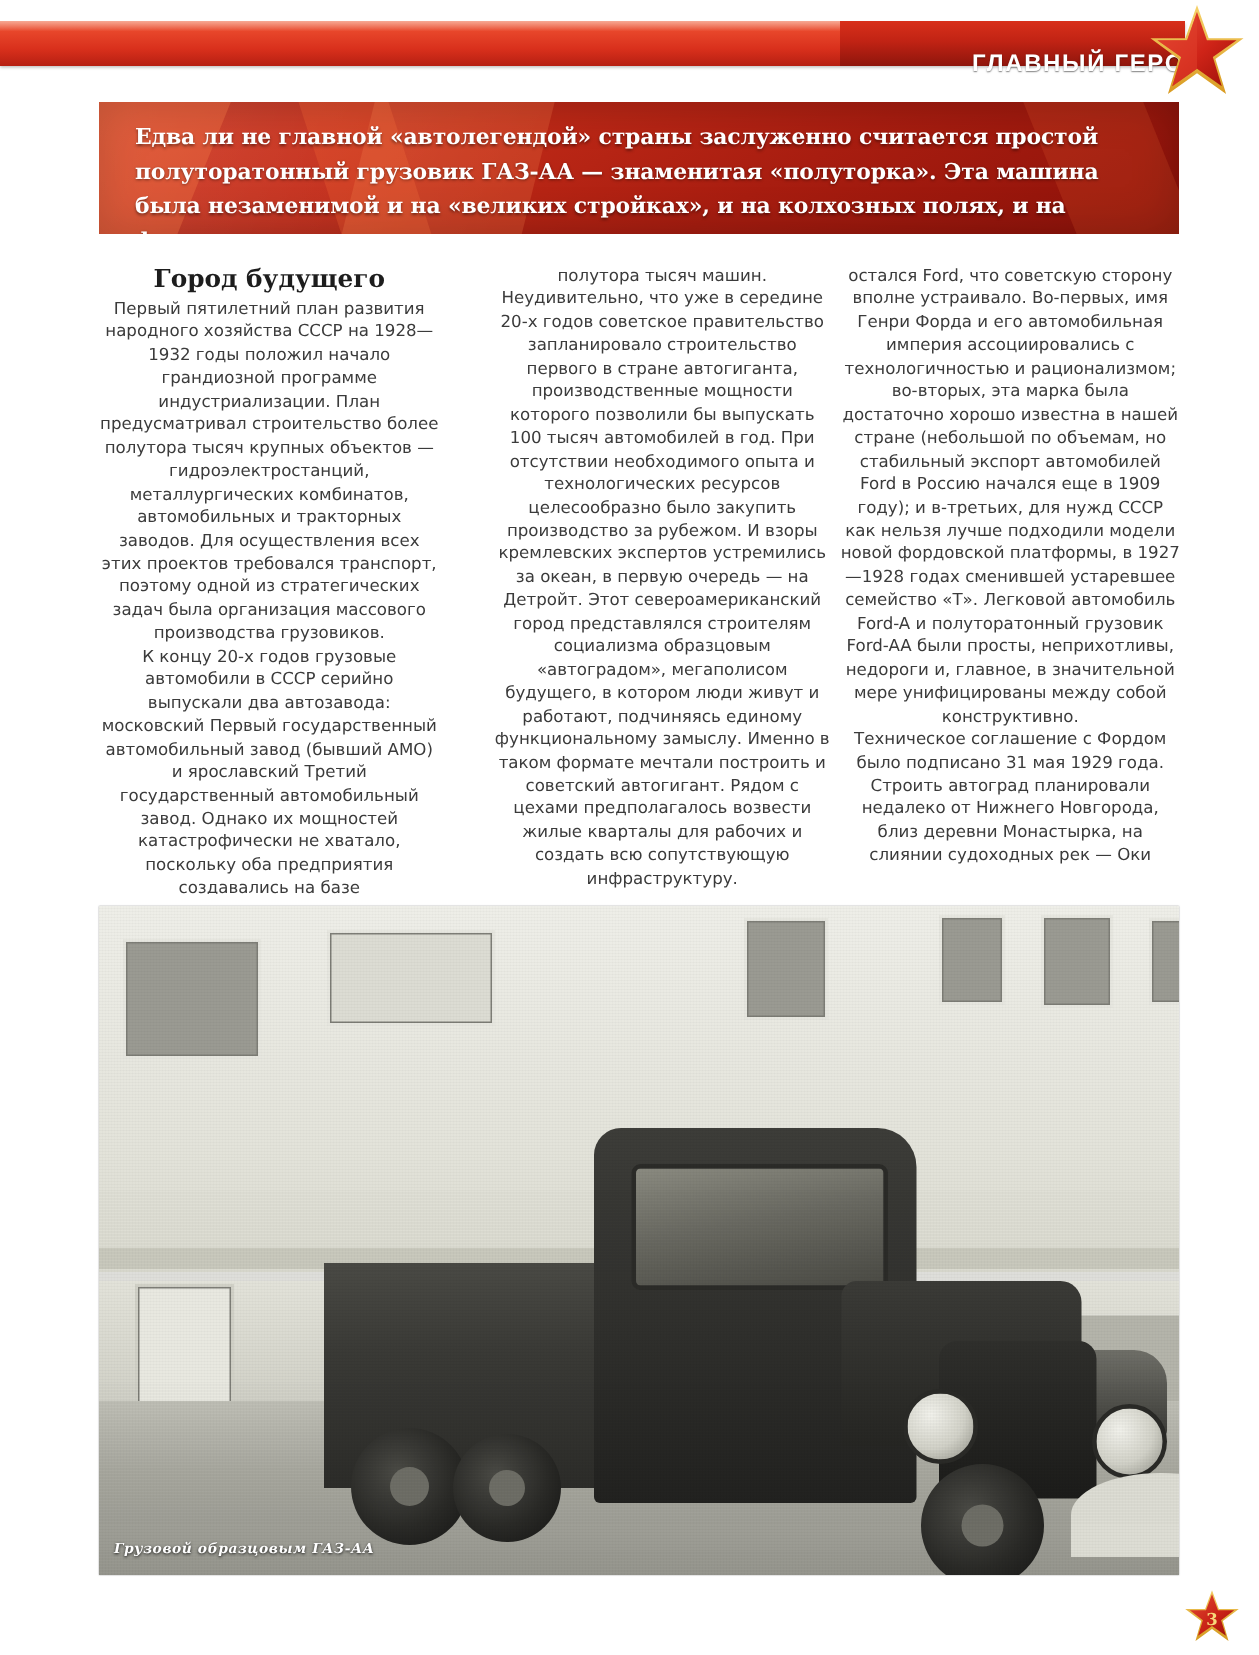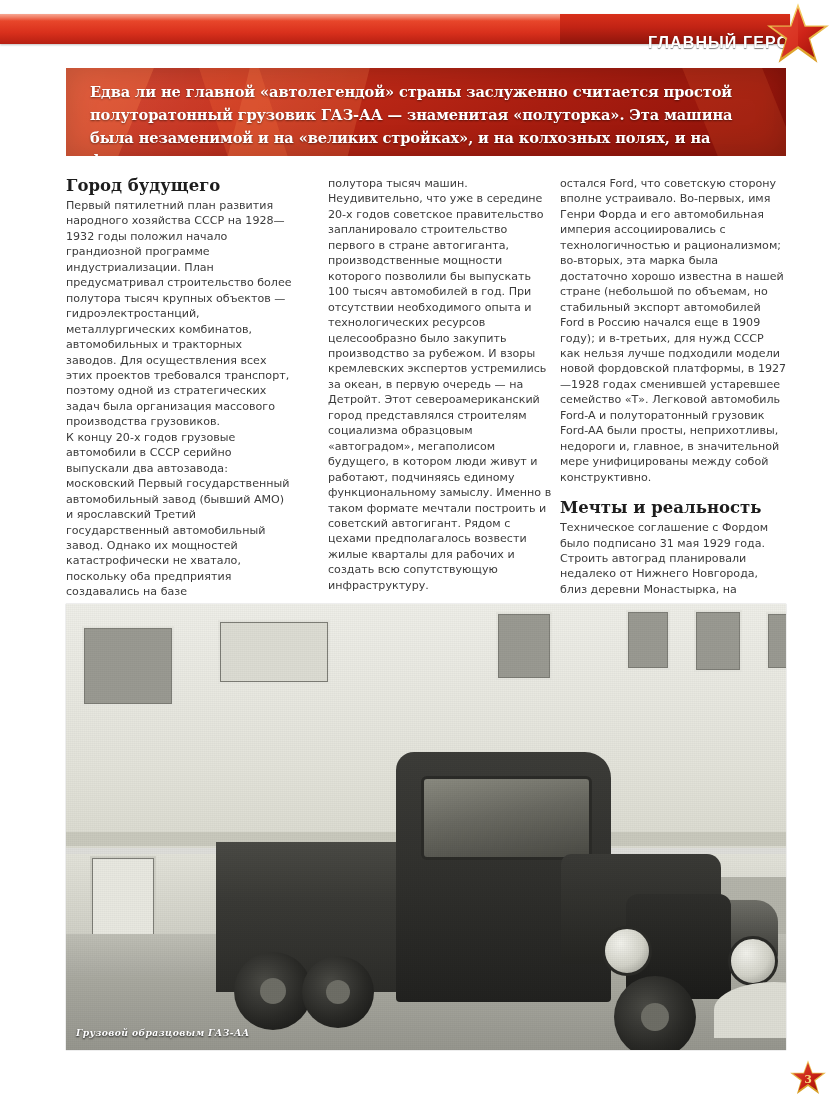--- a/index.html
+++ b/index.html
@@ -60,21 +60,21 @@
     text-shadow:0 1px 2px rgba(0,0,0,.45);
   }
 
   
   .cols{position:absolute;left:66px;top:176px;width:722px;height:420px;}
   .col{
     position:absolute;top:0;width:227px;height:420px;
     font-family:"DejaVu Sans", sans-serif;
     font-size:11.1px;line-height:15.45px;
     color:#3b3b3b;
-    text-align:left;
+    text-align:center;
     overflow:hidden;
   }
   .col1{left:0;}
   .col2{left:262px;}
   .col3{left:494px;}
   .col p{margin:0 0 0 0;}
   .col p + p{margin-top:0;}
   h2.head{
     margin:0 0 3px 0;
     font-family:"DejaVu Serif", serif;
@@ -206,21 +206,20 @@
     <p>К концу 20-х годов грузовые автомобили в СССР серийно выпускали два автозавода: московский Первый государственный автомобильный завод (бывший АМО) и ярославский Третий государственный автомобильный завод. Однако их мощностей катастрофически не хватало, поскольку оба предприятия создавались на базе дореволюционных производств. Так, к моменту старта первого пятилетнего плана на всю страну приходилось всего около</p>
   </div>
 
   <div class="col col2">
     <p>полутора тысяч машин. Неудивительно, что уже в середине 20-х годов советское правительство запланировало строительство первого в стране автогиганта, производственные мощности которого позволили бы выпускать 100 тысяч автомобилей в год. При отсутствии необходимого опыта и технологических ресурсов целесообразно было закупить производство за рубежом. И взоры кремлевских экспертов устремились за океан, в первую очередь — на Детройт. Этот североамериканский город представлялся строителям социализма образцовым «автоградом», мегаполисом будущего, в котором люди живут и работают, подчиняясь единому функциональному замыслу. Именно в таком формате мечтали построить и советский автогигант. Рядом с цехами предполагалось возвести жилые кварталы для рабочих и создать всю сопутствующую инфраструктуру.</p>
     <p>В результате переговоров компания General Motors отказалась от участия в проекте, и единственным кандидатом в партнеры</p>
   </div>
 
   <div class="col col3">
     <p>остался Ford, что советскую сторону вполне устраивало. Во-первых, имя Генри Форда и его автомобильная империя ассоциировались с технологичностью и рационализмом; во-вторых, эта марка была достаточно хорошо известна в нашей стране (небольшой по объемам, но стабильный экспорт автомобилей Ford в Россию начался еще в 1909 году); и в-третьих, для нужд СССР как нельзя лучше подходили модели новой фордовской платформы, в 1927—1928 годах сменившей устаревшее семейство «Т». Легковой автомобиль Ford-A и полуторатонный грузовик Ford-AA были просты, неприхотливы, недороги и, главное, в значительной мере унифицированы между собой конструктивно.</p>
-    <h2 class="head mid">Мечты и реальность</h2>
     <p>Техническое соглашение с Фордом было подписано 31 мая 1929 года. Строить автоград планировали недалеко от Нижнего Новгорода, близ деревни Монастырка, на слиянии судоходных рек — Оки</p>
   </div>
 
 </div>
 
 <div class="photo">
   <div class="ph-sky"></div>
   <div class="ph-wall"></div>
 
   <div class="win" style="left:16px;top:22px;width:88px;height:76px;"></div>

